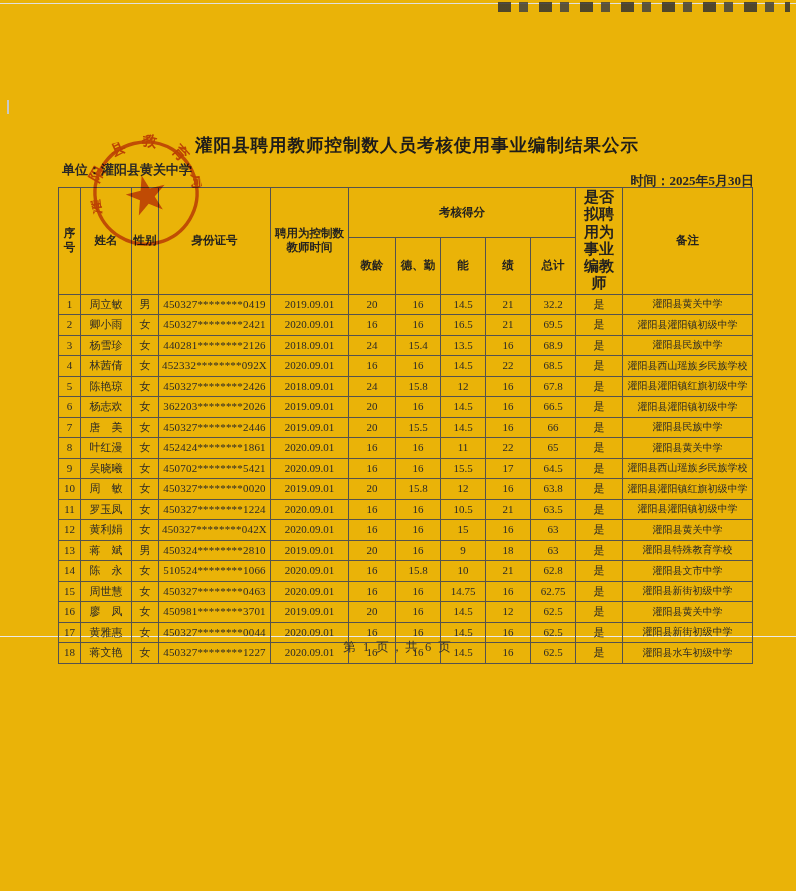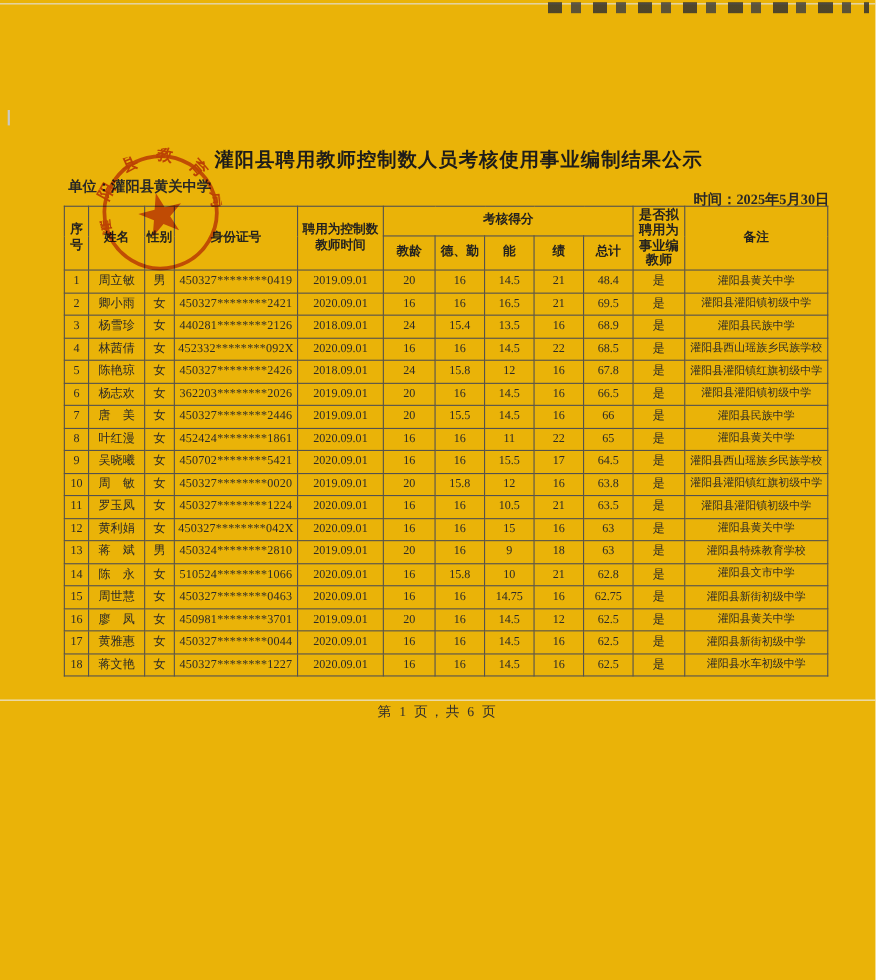--- a/index.html
+++ b/index.html
@@ -40,21 +40,21 @@
     text-align: center; vertical-align: middle;
     overflow: hidden;
   }
   .main-table { border: 1.5px solid #45423e; }
   .main-table thead th {
     font-size: 11.5px; font-weight: bold; line-height: 1.2; color: #24221f;
     padding: 1px;
   }
   .main-table thead tr.h1 { height: 24px; }
   .main-table thead tr.h2 { height: 27px; }
-  .main-table thead th.hire-status-h { font-size: 12px; line-height: 1.15; }
+  .main-table thead th.hire-status-h { font-size: 15px; line-height: 1.15; }
   .main-table tbody td {
     height: 20.5px; font-size: 11px; line-height: 1; color: #2c2a27;
     white-space: nowrap;
   }
   .main-table tbody td.remark-cell { font-size: 10px; }
   .main-table tbody td.id-cell { letter-spacing: .2px; }
 
   .page-footer {
     position: absolute; top: 639px; left: 50%; transform: translateX(-50%);
     font-size: 12.5px; color: #33302d; letter-spacing: 2px; white-space: nowrap;
@@ -118,21 +118,21 @@
         <tr>
           <td>1</td>
           <td>周立敏</td>
           <td>男</td>
           <td class="id-cell">450327********0419</td>
           <td>2019.09.01</td>
           <td>20</td>
           <td>16</td>
           <td>14.5</td>
           <td>21</td>
-          <td>48.4</td>
+          <td>32.2</td>
           <td>是</td>
           <td class="remark-cell">灌阳县黄关中学</td>
         </tr>
         <tr>
           <td>2</td>
           <td>卿小雨</td>
           <td>女</td>
           <td class="id-cell">450327********2421</td>
           <td>2020.09.01</td>
           <td>16</td>

